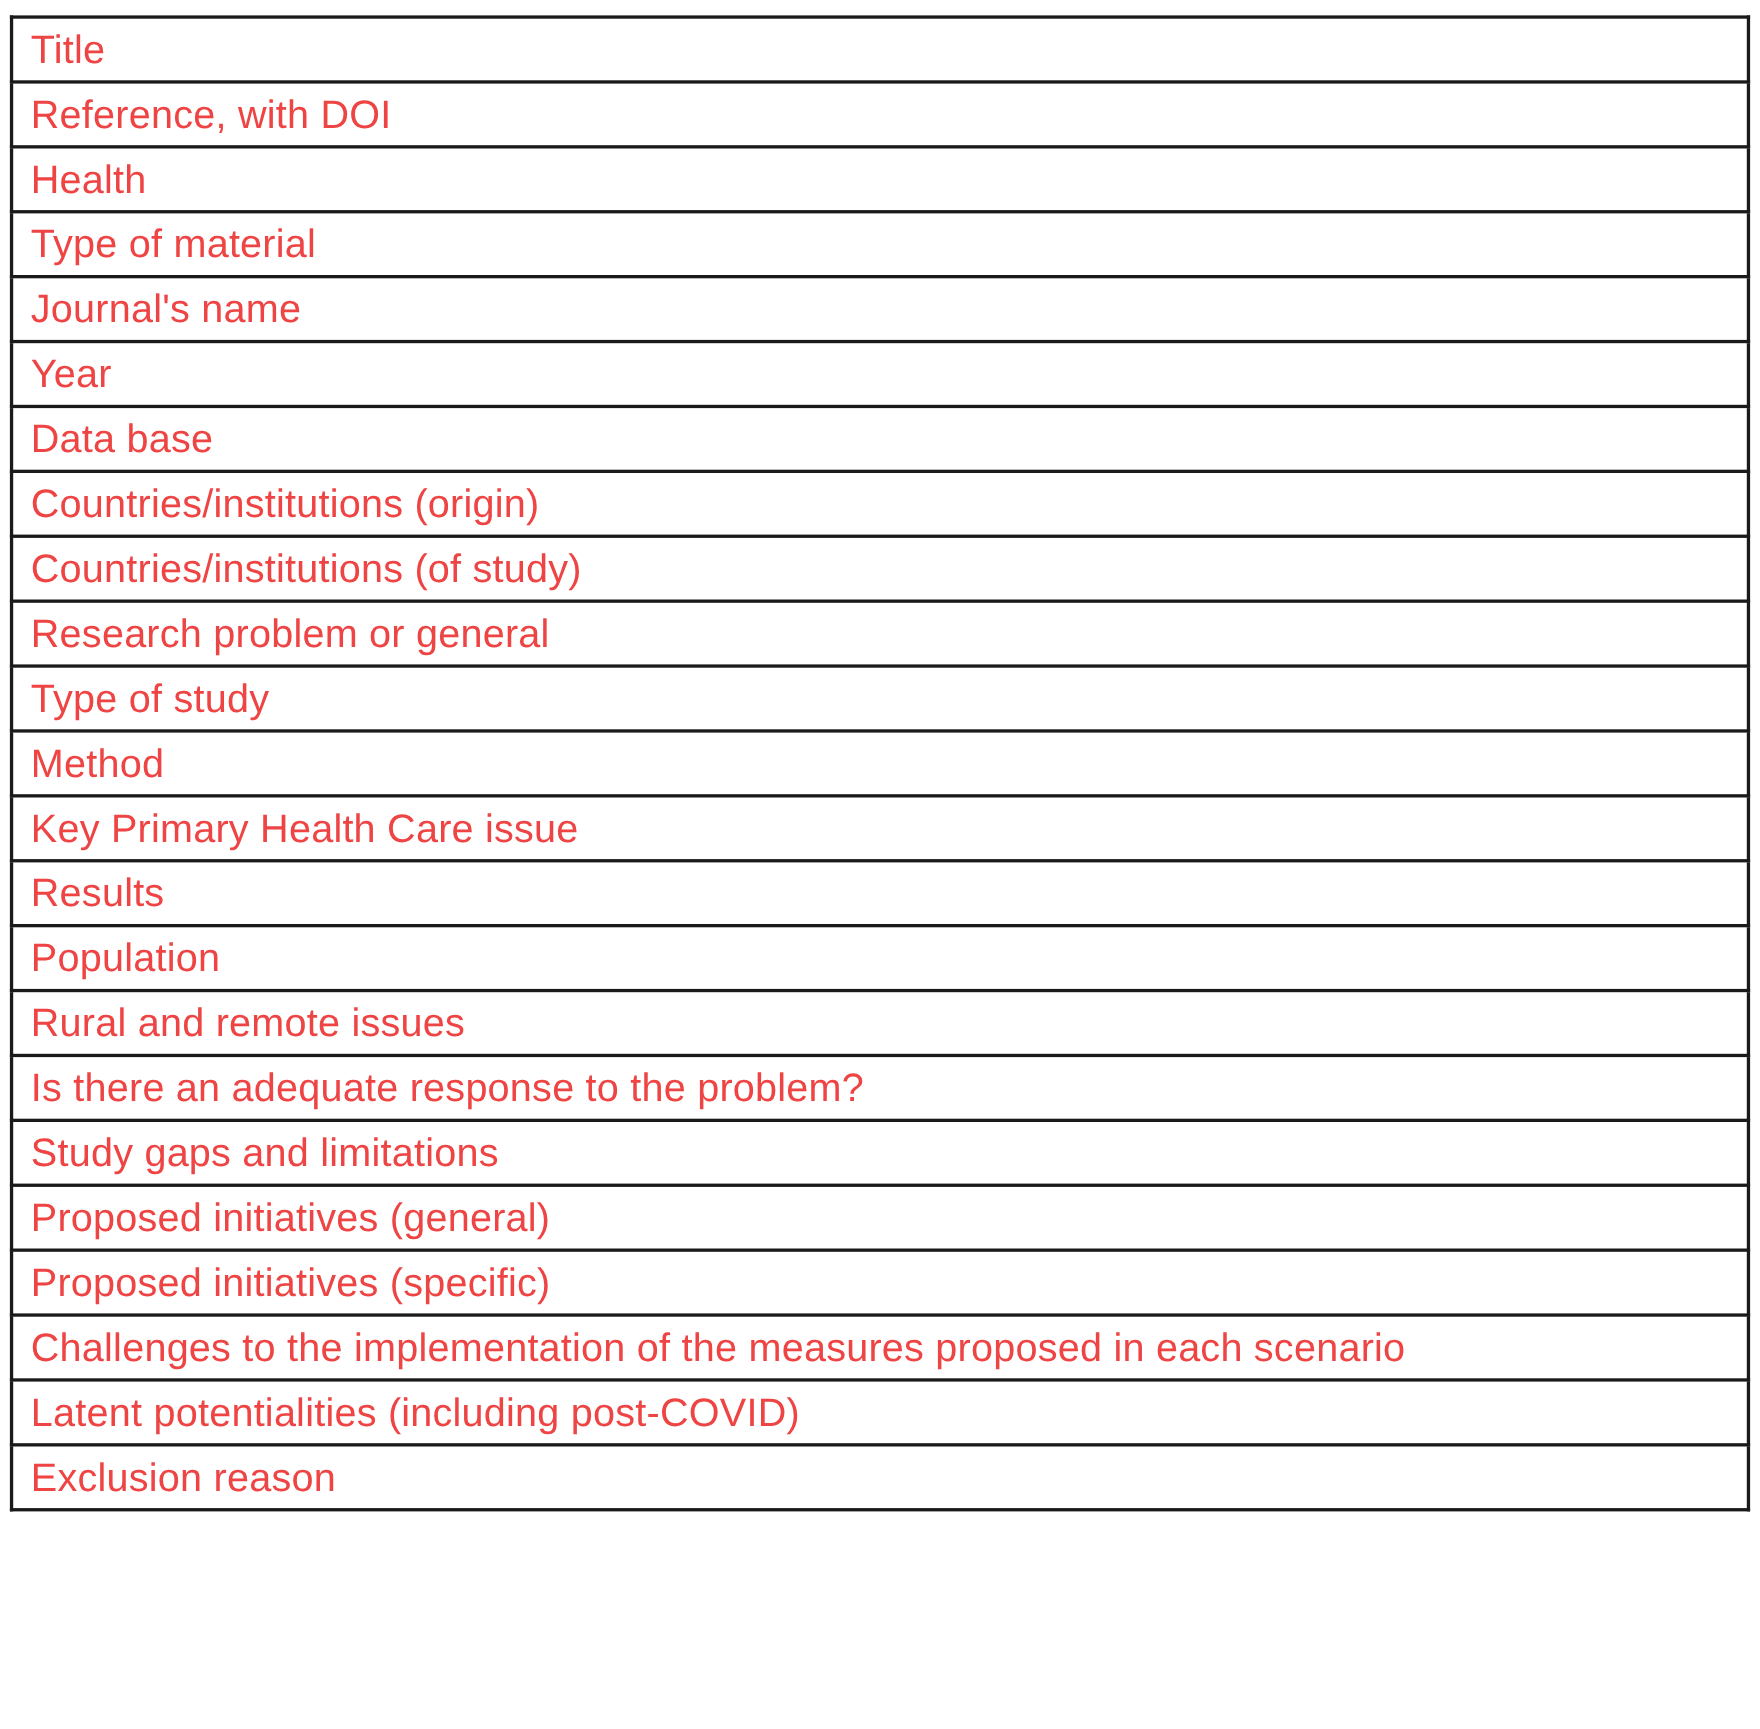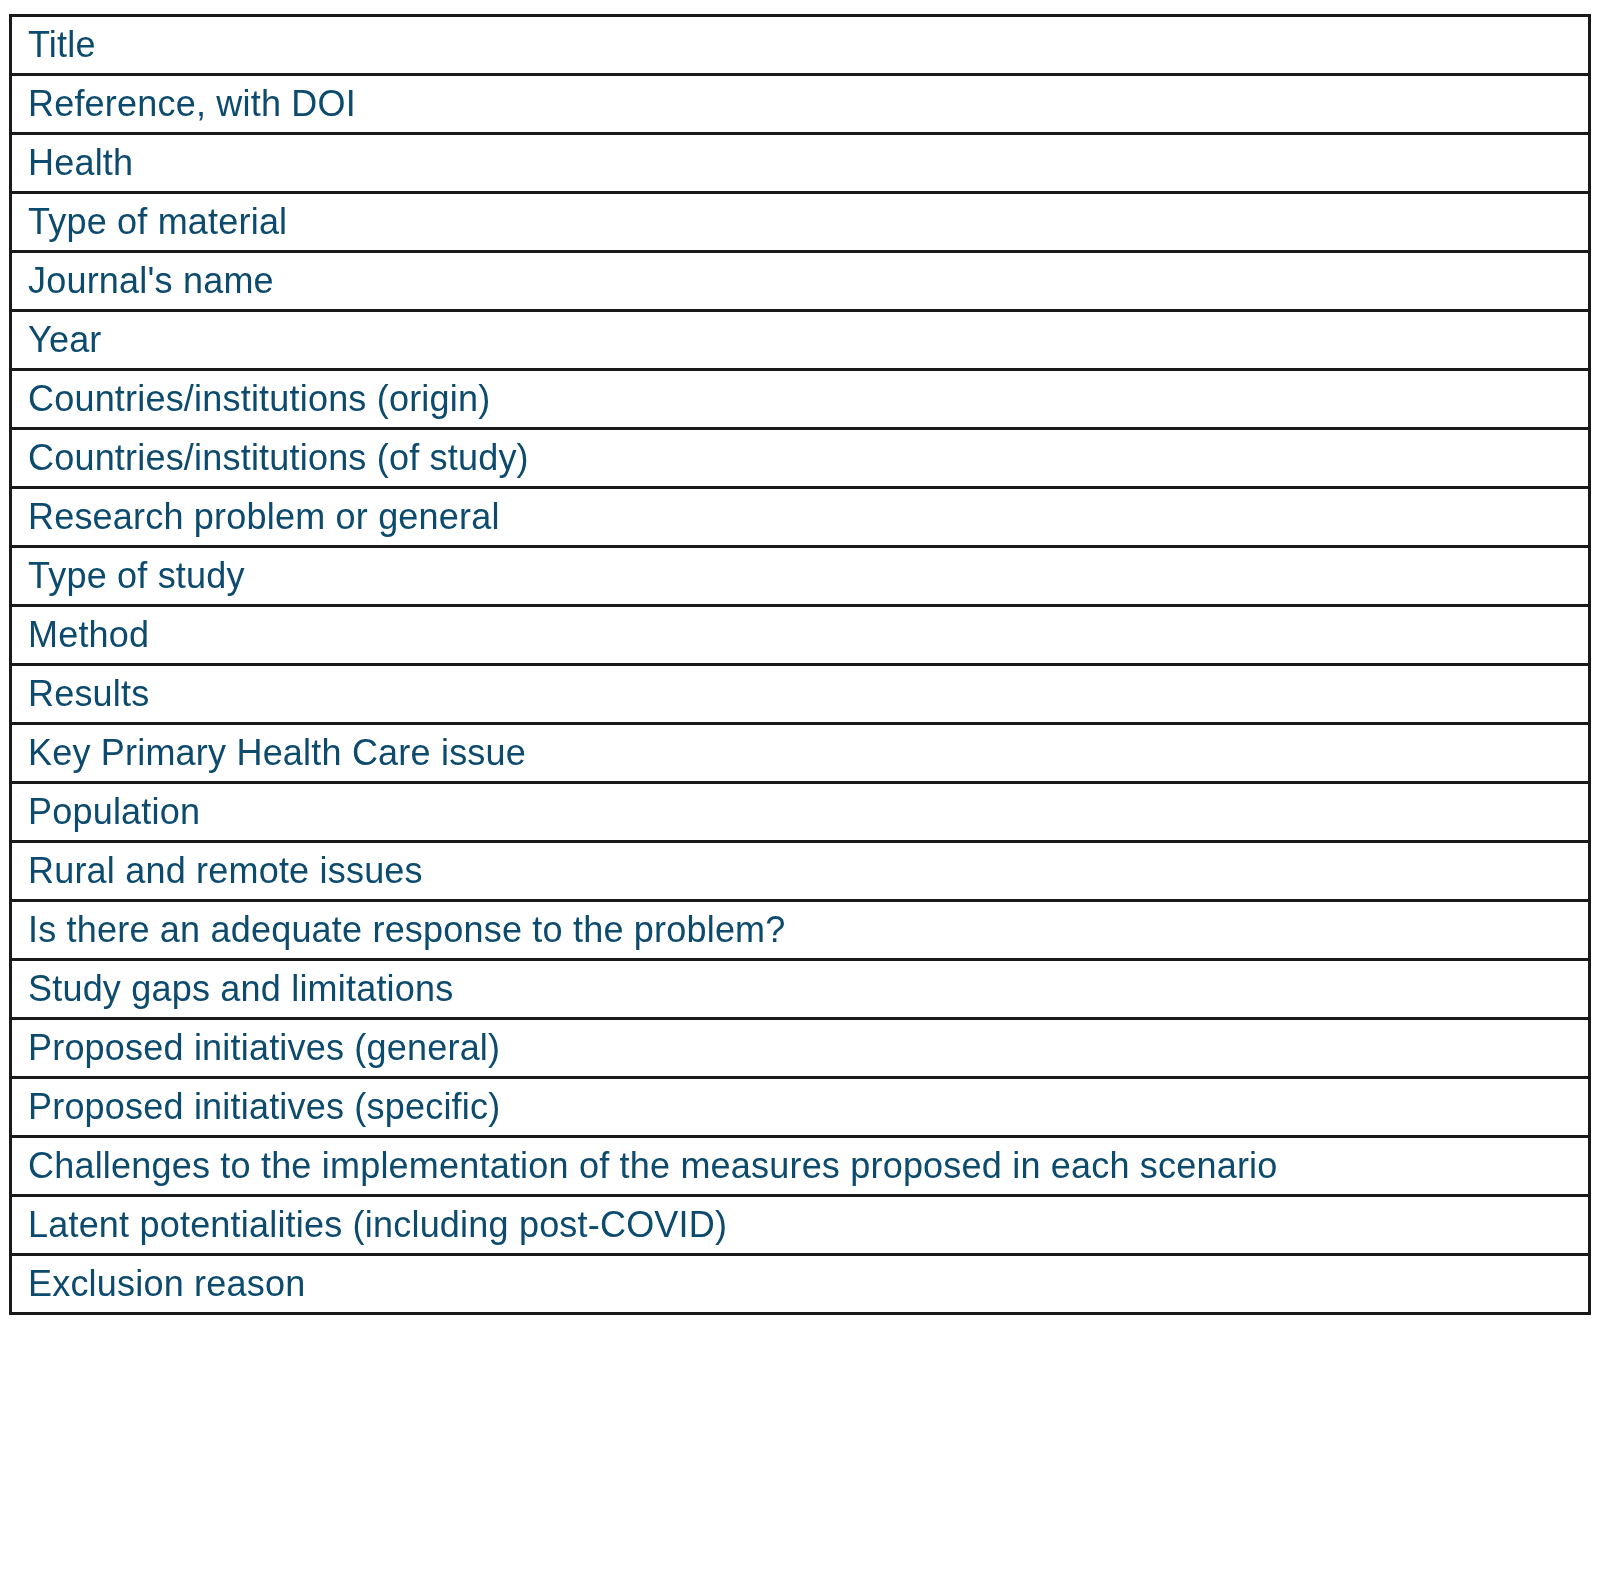--- a/index.html
+++ b/index.html
@@ -24,21 +24,21 @@
     width: 1582px;
     border-collapse: collapse;
     table-layout: fixed;
   }
   table.fields-table td {
     border: 3px solid #1a1a1a;
     height: 56px;
     padding: 0 10px 0 16px;
     font-size: 36px;
     line-height: 1.1;
-    color: #0c4a6e;
+    color: #ef4444;
     background: #ffffff;
     white-space: nowrap;
     overflow: hidden;
     vertical-align: middle;
     letter-spacing: 0.2px;
   }
 </style>
 </head>
 <body>
 
@@ -57,39 +57,42 @@
         <tr>
           <td>Type of material</td>
         </tr>
         <tr>
           <td>Journal's name</td>
         </tr>
         <tr>
           <td>Year</td>
         </tr>
         <tr>
+          <td>Data base</td>
+        </tr>
+        <tr>
           <td>Countries/institutions (origin)</td>
         </tr>
         <tr>
           <td>Countries/institutions (of study)</td>
         </tr>
         <tr>
           <td>Research problem or general</td>
         </tr>
         <tr>
           <td>Type of study</td>
         </tr>
         <tr>
           <td>Method</td>
         </tr>
         <tr>
-          <td>Results</td>
+          <td>Key Primary Health Care issue</td>
         </tr>
         <tr>
-          <td>Key Primary Health Care issue</td>
+          <td>Results</td>
         </tr>
         <tr>
           <td>Population</td>
         </tr>
         <tr>
           <td>Rural and remote issues</td>
         </tr>
         <tr>
           <td>Is there an adequate response to the problem?</td>
         </tr>

